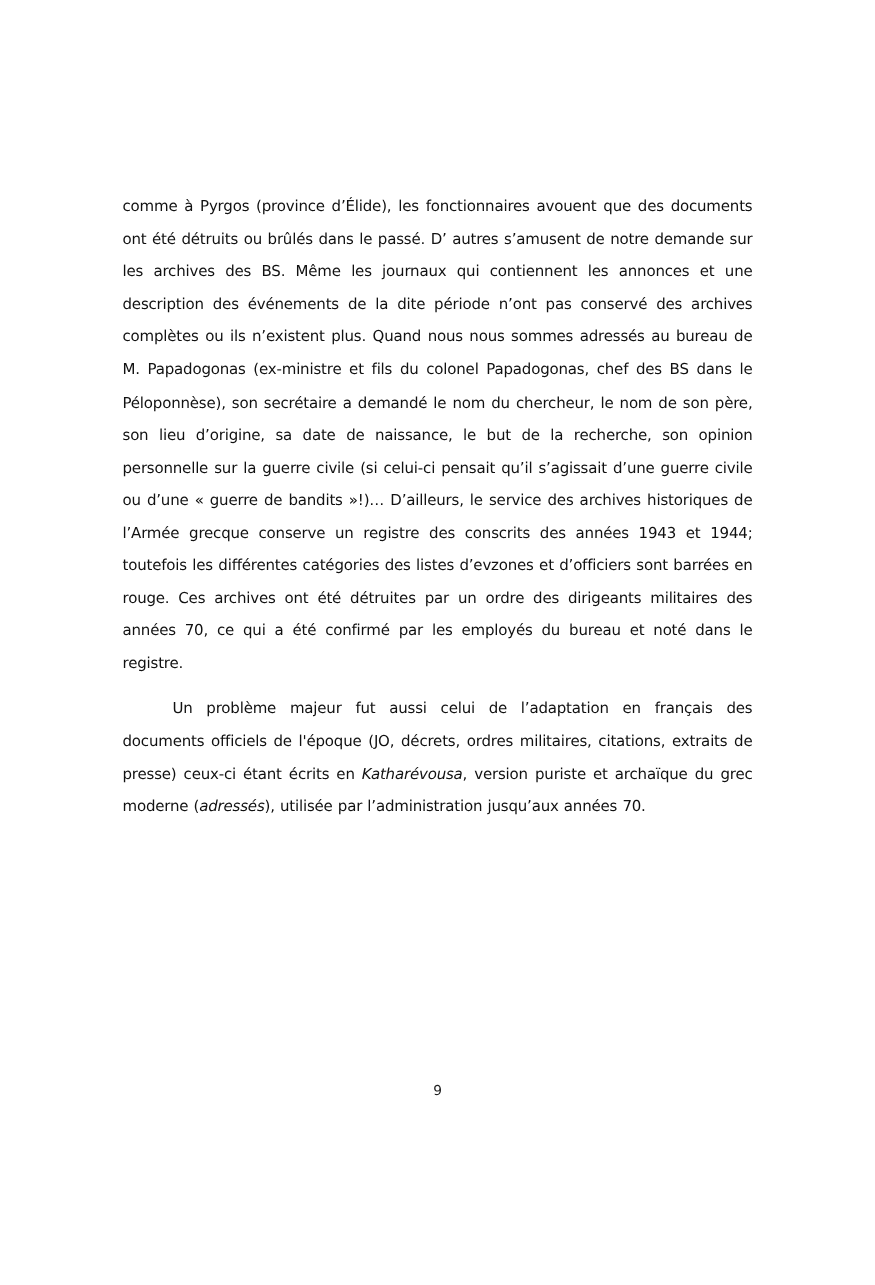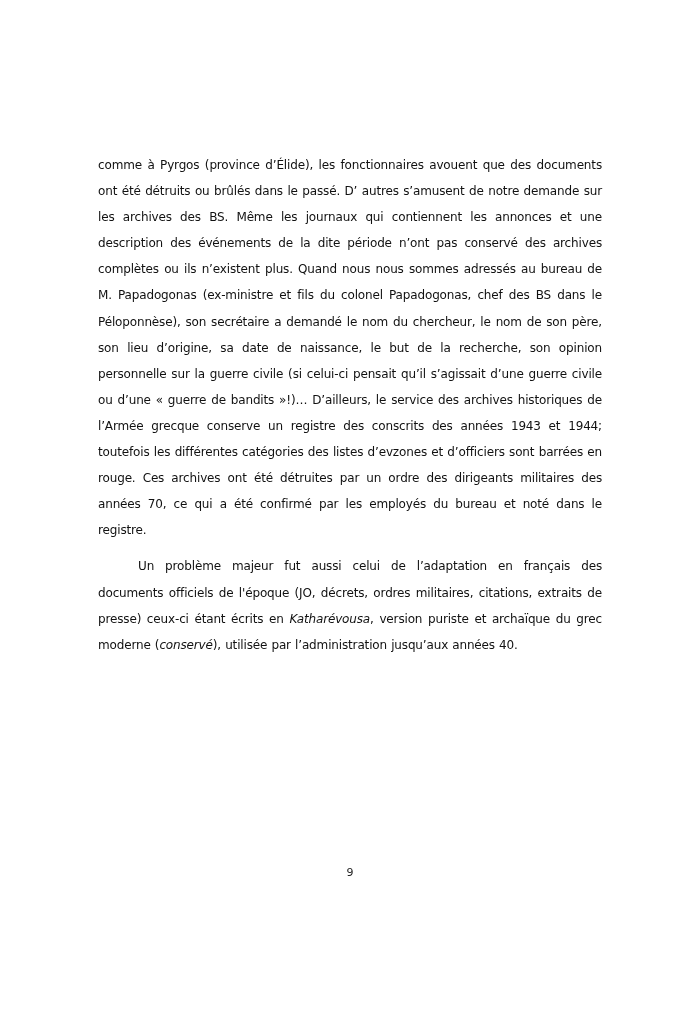--- a/index.html
+++ b/index.html
@@ -47,17 +47,17 @@
     em { font-style: italic; }
   </style>
 </head>
 <body>
 
 <div class="page">
   <p class="para">
     <span>comme à Pyrgos (province d’Élide), les fonctionnaires avouent que des documents ont été détruits ou brûlés dans le passé. D’  autres s’amusent de notre demande sur les archives des BS. Même les journaux qui contiennent les annonces et une description des événements de la dite période n’ont pas conservé des archives complètes ou ils n’existent plus. Quand nous nous sommes adressés au bureau de M. Papadogonas (ex-ministre et fils du colonel Papadogonas, chef des BS dans le Péloponnèse), son secrétaire a demandé le nom du chercheur, le nom de son père, son lieu d’origine, sa date de naissance, le but de la recherche, son opinion personnelle sur la guerre civile (si celui-ci pensait qu’il s’agissait d’une guerre civile ou d’une « guerre de bandits »!)… D’ailleurs, le service des archives historiques de l’Armée grecque conserve un registre des conscrits des années 1943 et 1944; toutefois les différentes catégories des listes d’evzones et d’officiers sont barrées en rouge. Ces archives ont été détruites par un ordre des dirigeants militaires des années 70, ce qui a été confirmé par les employés du bureau et noté dans le registre.</span>
   </p>
   <p class="para indent">
-    <span>Un problème majeur fut aussi celui de l’adaptation en français des documents officiels de l'époque (JO, décrets, ordres militaires, citations, extraits de presse) ceux-ci étant écrits en </span><em>Katharévousa</em><span>, version puriste et archaïque du grec moderne (</span><em>conservé</em><span>), utilisée par l’administration jusqu’aux années 40.</span>
+    <span>Un problème majeur fut aussi celui de l’adaptation en français des documents officiels de l'époque (JO, décrets, ordres militaires, citations, extraits de presse) ceux-ci étant écrits en </span><em>Katharévousa</em><span>, version puriste et archaïque du grec moderne (</span><em>adressés</em><span>), utilisée par l’administration jusqu’aux années 70.</span>
   </p>
 </div>
 
 <div class="page-number">9</div>
 
 </body></html>

